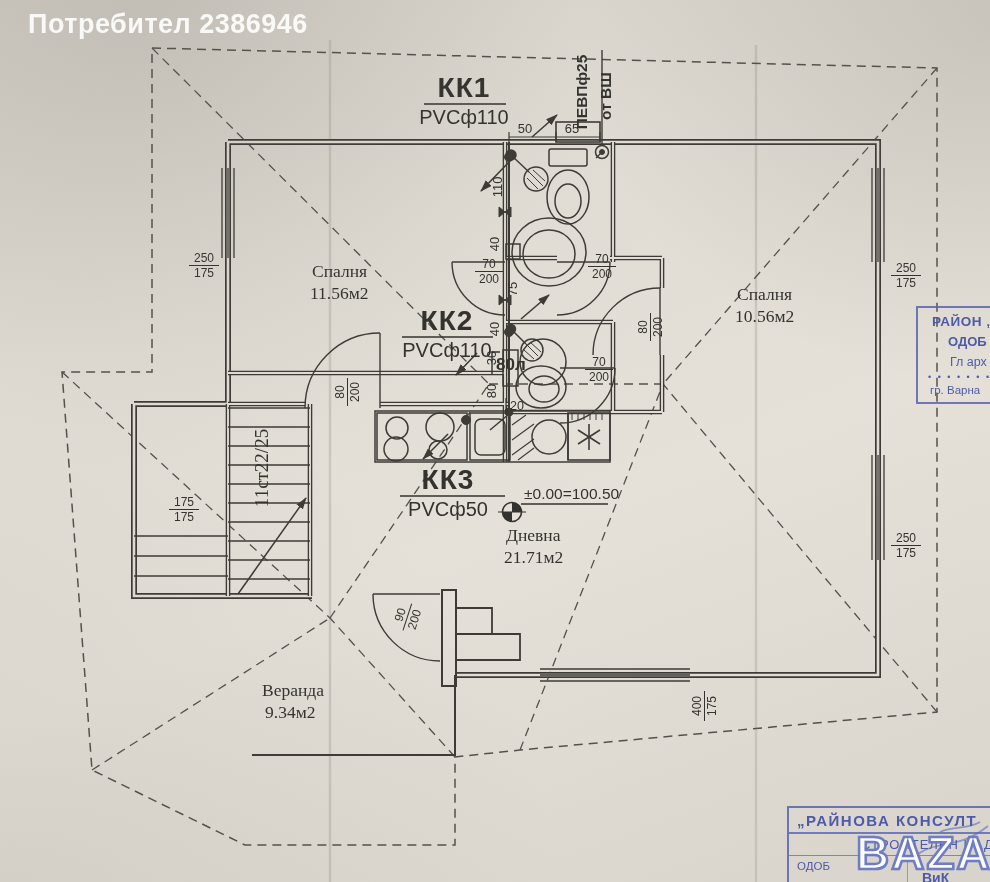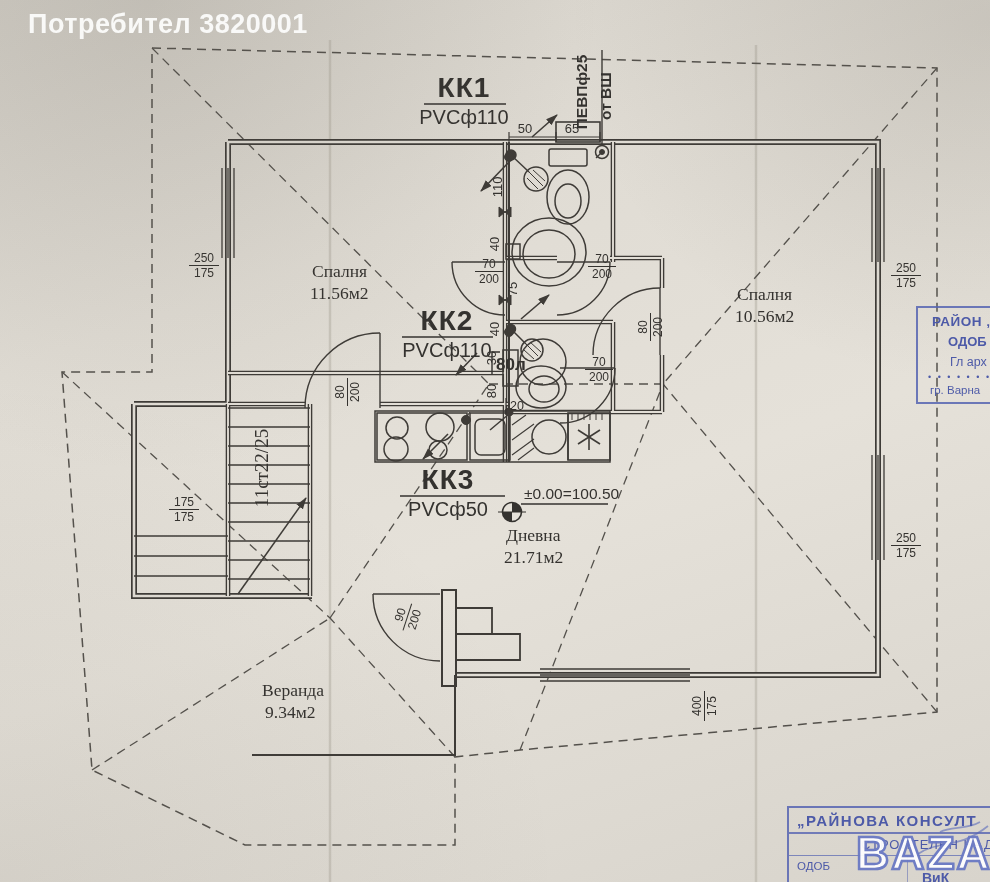--- a/index.html
+++ b/index.html
@@ -325,21 +325,21 @@
   </g>
 
   <g stroke="#7b86c0" stroke-width="1.8" fill="none" opacity=".8">
     <path d="M918,854 C938,840 958,850 988,826"></path>
     <path d="M940,832 C952,826 966,830 980,822"></path>
   </g>
 </svg>
 
 <div id="shade"></div>
 
-<div id="hdr">Потребител 3820001</div>
+<div id="hdr">Потребител 2386946</div>
 
 <div id="stamp-right" class="stamp">
   <div class="l1">РАЙОН „П</div>
   <div class="l2">ОДОБ</div>
   <div class="l3">Гл арх</div>
   <div class="ld">• • • • • • • • • • • •</div>
   <div class="l4">гр. Варна</div>
 </div>
 
 <div id="stamp-bottom" class="stamp">

